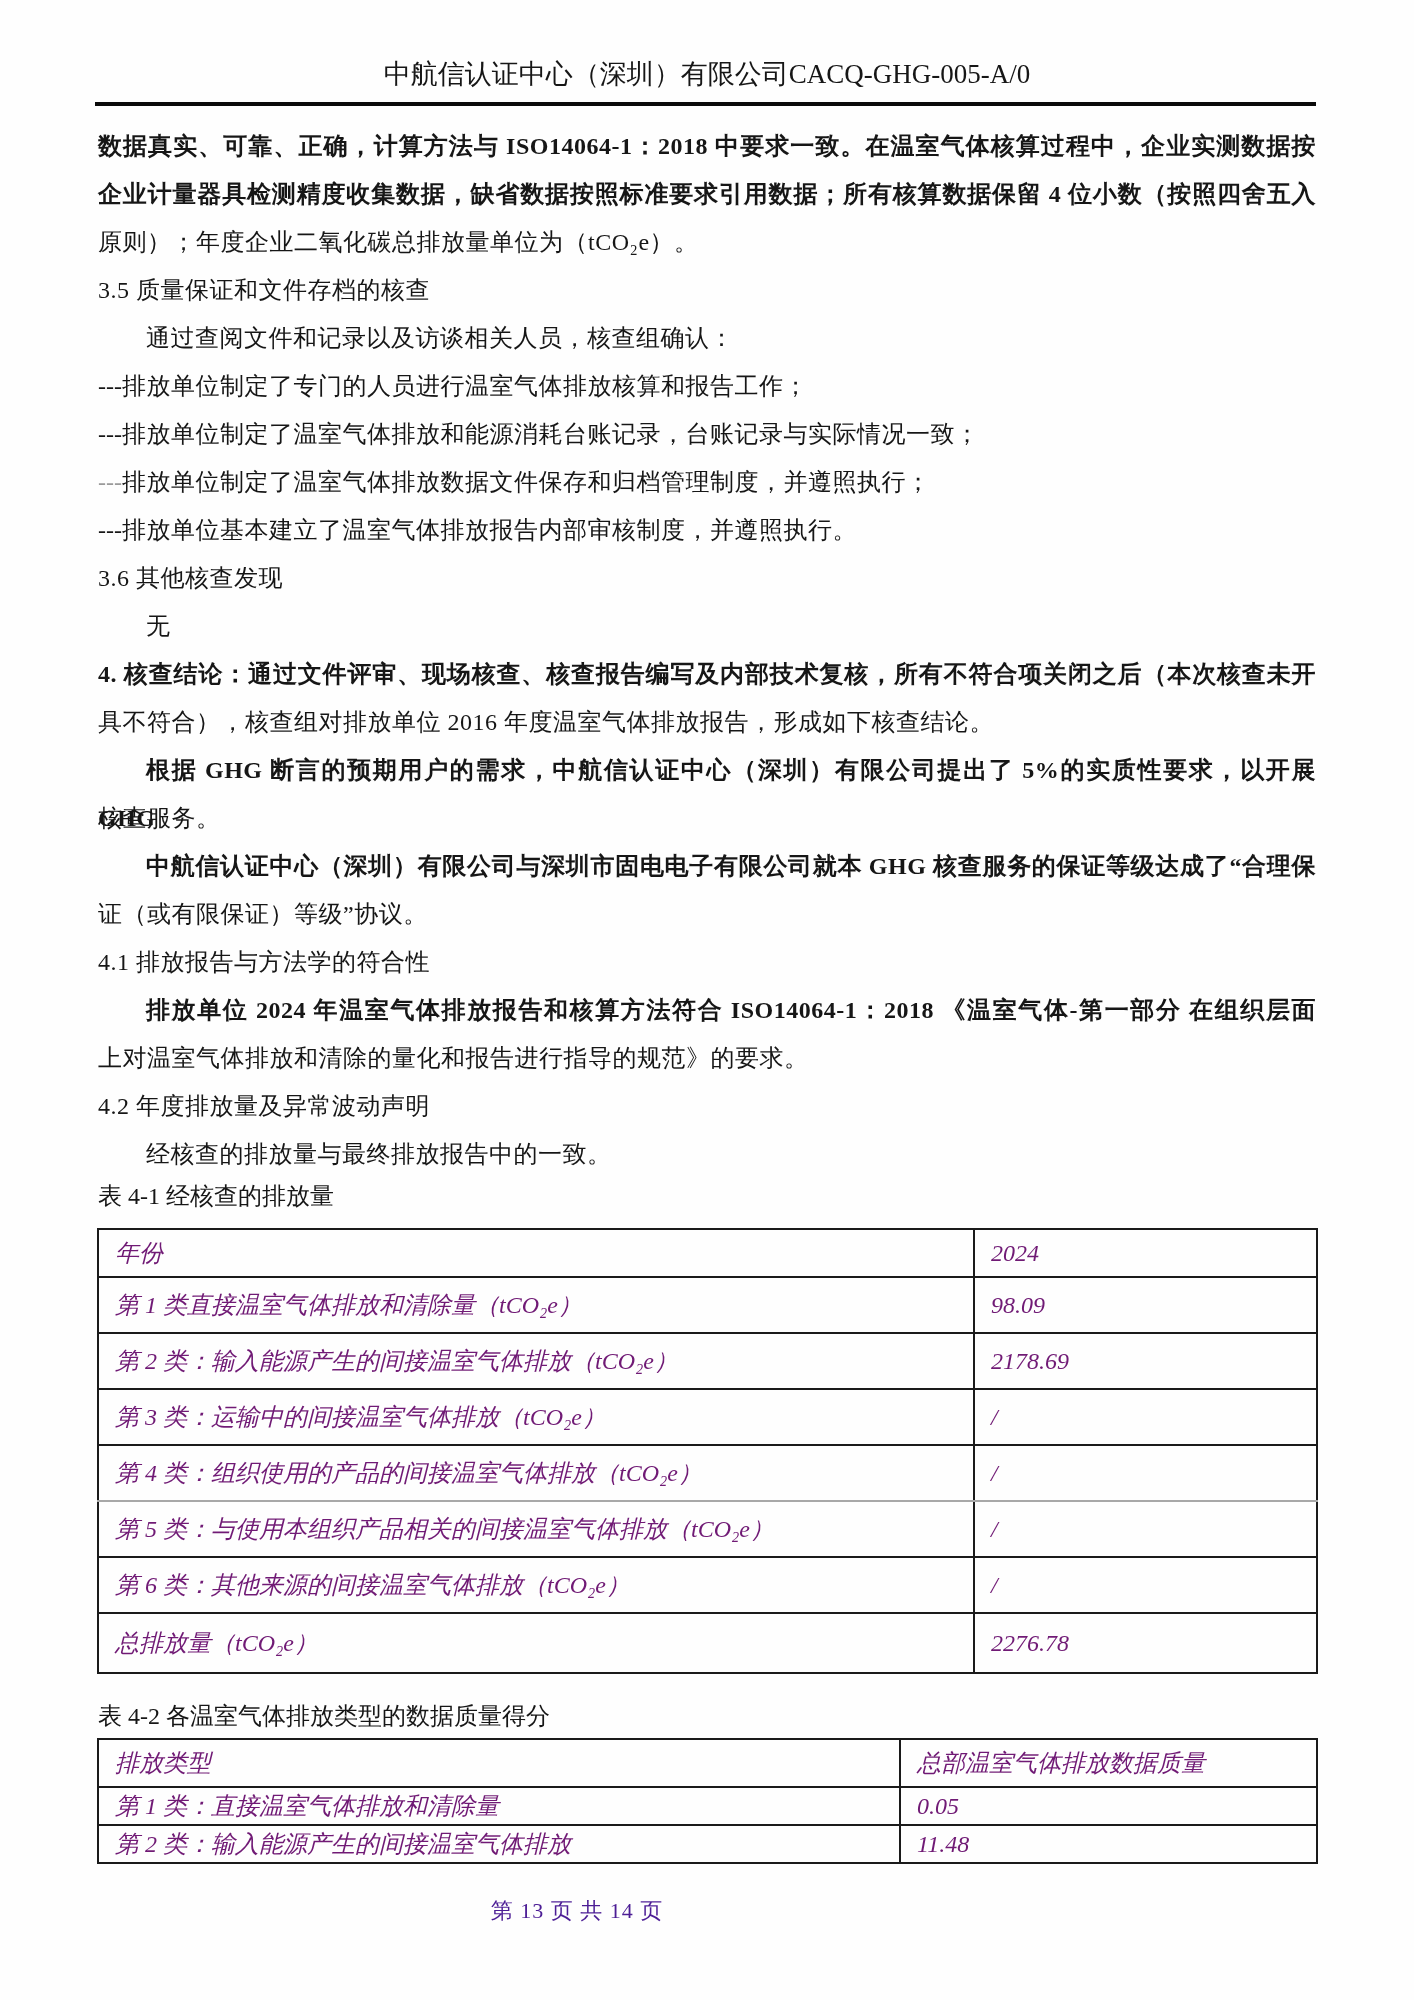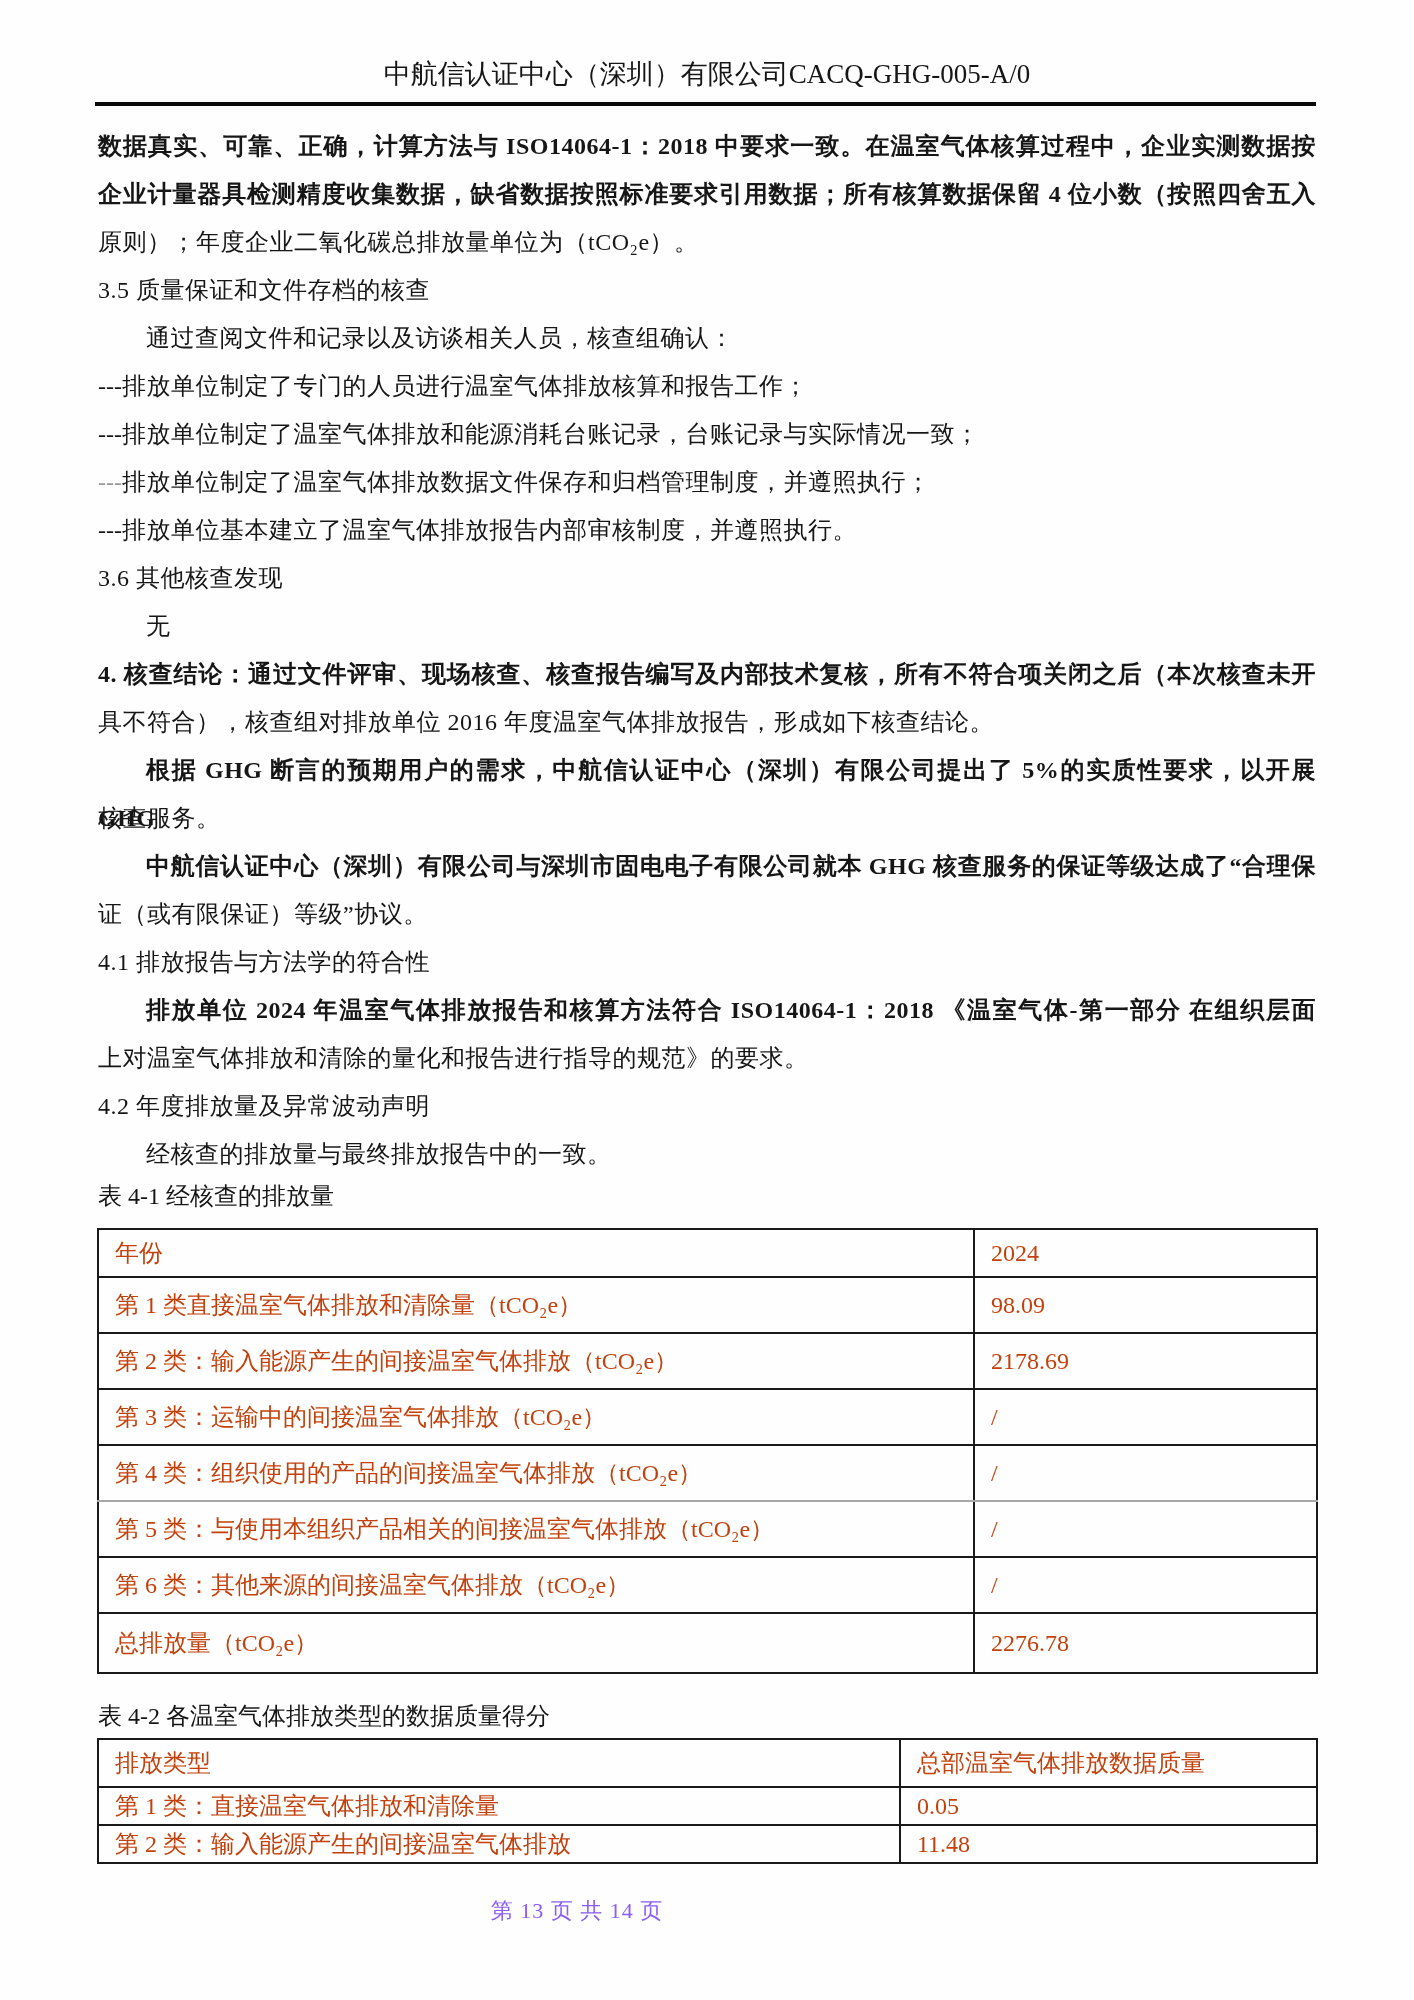--- a/index.html
+++ b/index.html
@@ -29,21 +29,21 @@
   .dash{letter-spacing:0;}
   .dash-grey{color:#9a9a9a;letter-spacing:0;}
   
   .tbl-caption{position:absolute;left:98px;font-size:24px;line-height:32px;white-space:nowrap;}
   .cap1{top:1180px;}
   .cap2{top:1700px;}
   
   .doc-table{
     position:absolute;left:97px;width:1219px;
     border-collapse:collapse;table-layout:fixed;
-    font-size:24px;color:#c2410c;
+    font-size:24px;color:#701a75;font-style:italic;
   }
   .doc-table td{
     border:2px solid #1a1a1a;
     padding:0 8px 0 16px;
     vertical-align:middle;
     overflow:hidden;white-space:nowrap;
   }
   #table1{top:1228px;}
   #table1 .c1{width:876px;}
   #table1 .c2{width:343px;}
@@ -53,21 +53,21 @@
   #table1 tr:nth-child(5) td{border-bottom-color:#a8a8a8;border-radius:6px;}
   #table2{top:1738px;}
   #table2 .c1{width:802px;}
   #table2 .c2{width:417px;}
   #table2 tr{height:38px;}
   #table2 tr:first-child{height:48px;}
   
   .footer{
     position:absolute;left:0;top:1896px;width:1154px;
     text-align:center;font-size:22px;line-height:30px;
-    color:#8b5cf6;letter-spacing:1px;
+    color:#4c1d95;letter-spacing:1px;
   }
 </style>
 </head>
 <body>
 
 <div class="page">
 
   <div class="hdr">
     <span>中航信认证中心（深圳）有限公司</span>
     <span>CACQ-GHG-005-A/0</span>

